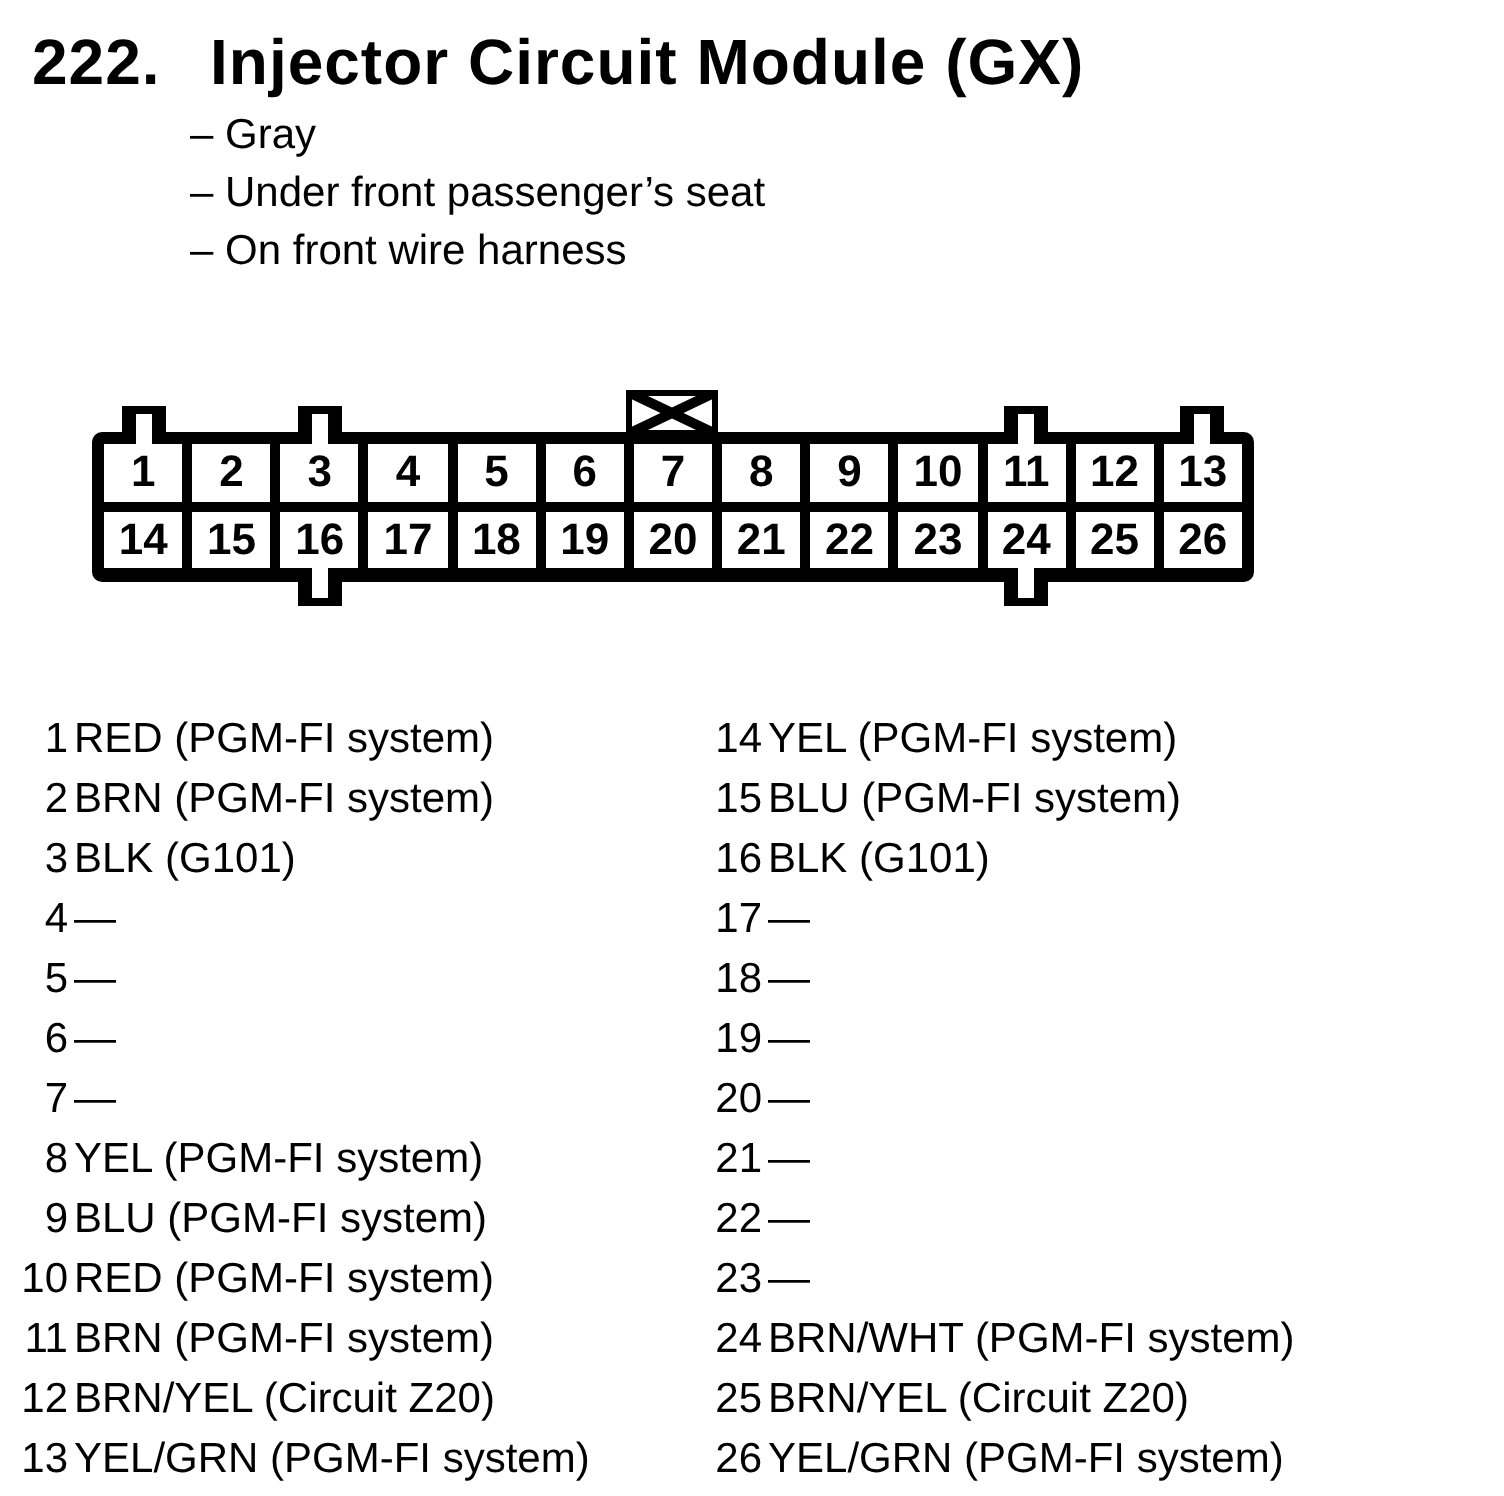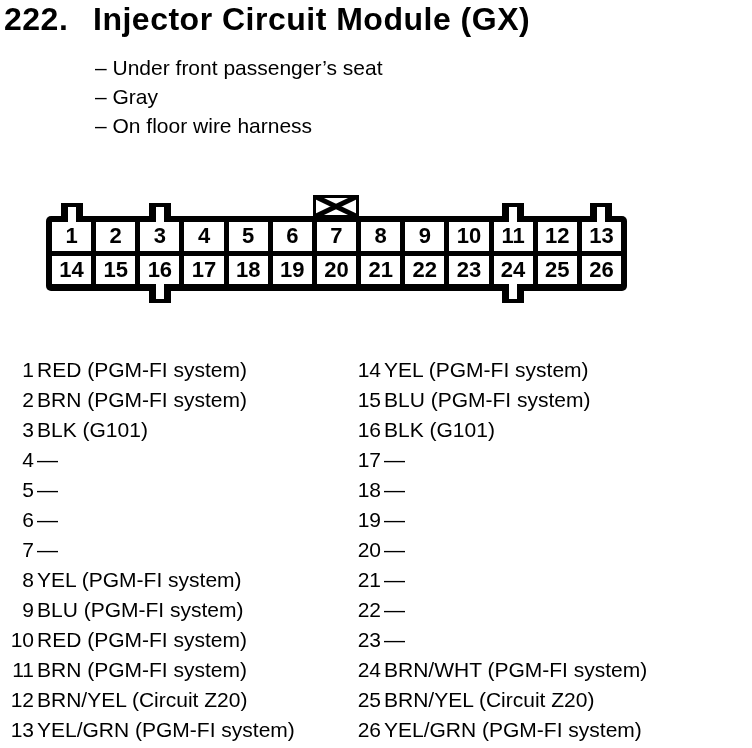--- a/index.html
+++ b/index.html
@@ -1,21 +1,21 @@
 <!DOCTYPE html>
 <html><head>
 <meta charset="utf-8">
 <style>
   html,body{margin:0;padding:0;}
   body{width:752px;height:748px;background:#ffffff;overflow:hidden;
        font-family:"Liberation Sans", sans-serif;color:#000000;}
   .page{position:relative;width:752px;height:748px;background:#ffffff;}
 
   
-  .title{position:absolute;left:4px;top:1px;margin:0;display:flex;
+  .title{position:absolute;left:4px;top:1px;margin:12px;display:flex;
          font-size:32px;font-weight:bold;letter-spacing:.5px;line-height:36px;}
   .title-num{width:89px;}
   
   .details{position:absolute;left:95px;top:53px;margin:0;padding:0;list-style:none;
            font-size:21px;line-height:29px;}
 
   
   .connector{position:absolute;left:46px;top:195px;width:581px;height:112px;}
   .conn-body{position:absolute;left:0;top:21px;width:581px;height:75px;
              background:#000;border-radius:5px;}
@@ -46,23 +46,23 @@
 <body>
 
 <div class="page">
 
   <h1 class="title">
     <span class="title-num">222.</span>
     <span class="title-text">Injector Circuit Module (GX)</span>
   </h1>
 
   <ul class="details">
+      <li class="detail">– Gray</li>
       <li class="detail">– Under front passenger’s seat</li>
-      <li class="detail">– Gray</li>
-      <li class="detail">– On floor wire harness</li>
+      <li class="detail">– On front wire harness</li>
     </ul>
 
   <div class="connector">
     <div class="keyway" style="left: 267.475px;">
       <svg width="46" height="23" viewBox="0 0 46 23">
         <rect x="1.5" y="1.5" width="43" height="20" fill="#ffffff" stroke="#000000" stroke-width="3"></rect>
         <line x1="1" y1="1" x2="45" y2="22" stroke="#000000" stroke-width="5"></line>
         <line x1="45" y1="1" x2="1" y2="22" stroke="#000000" stroke-width="5"></line>
       </svg>
     </div>

